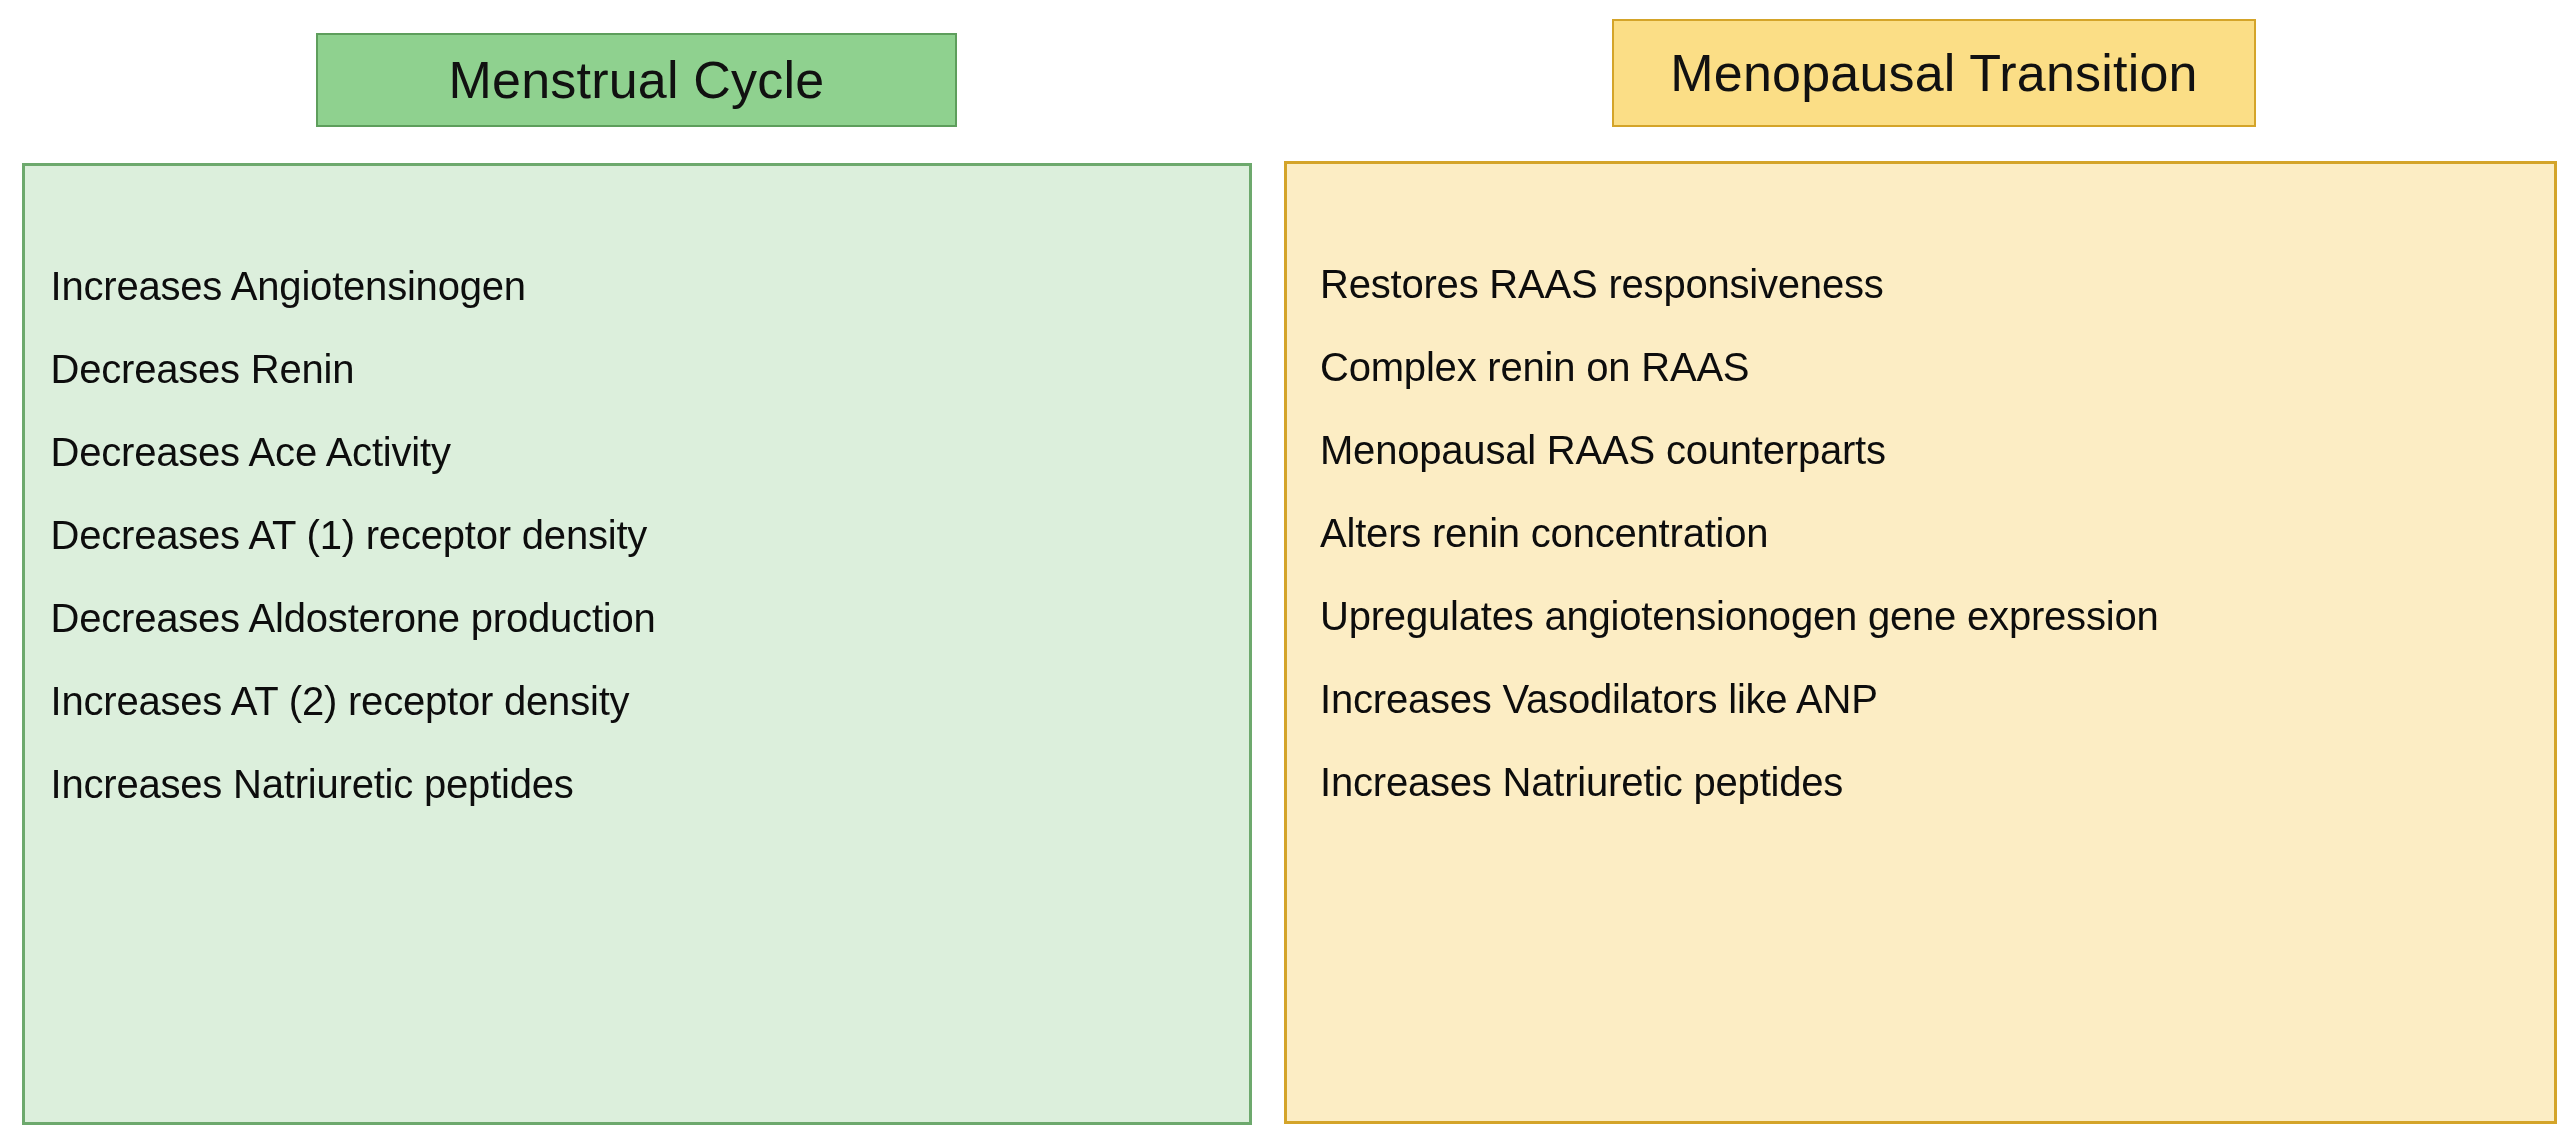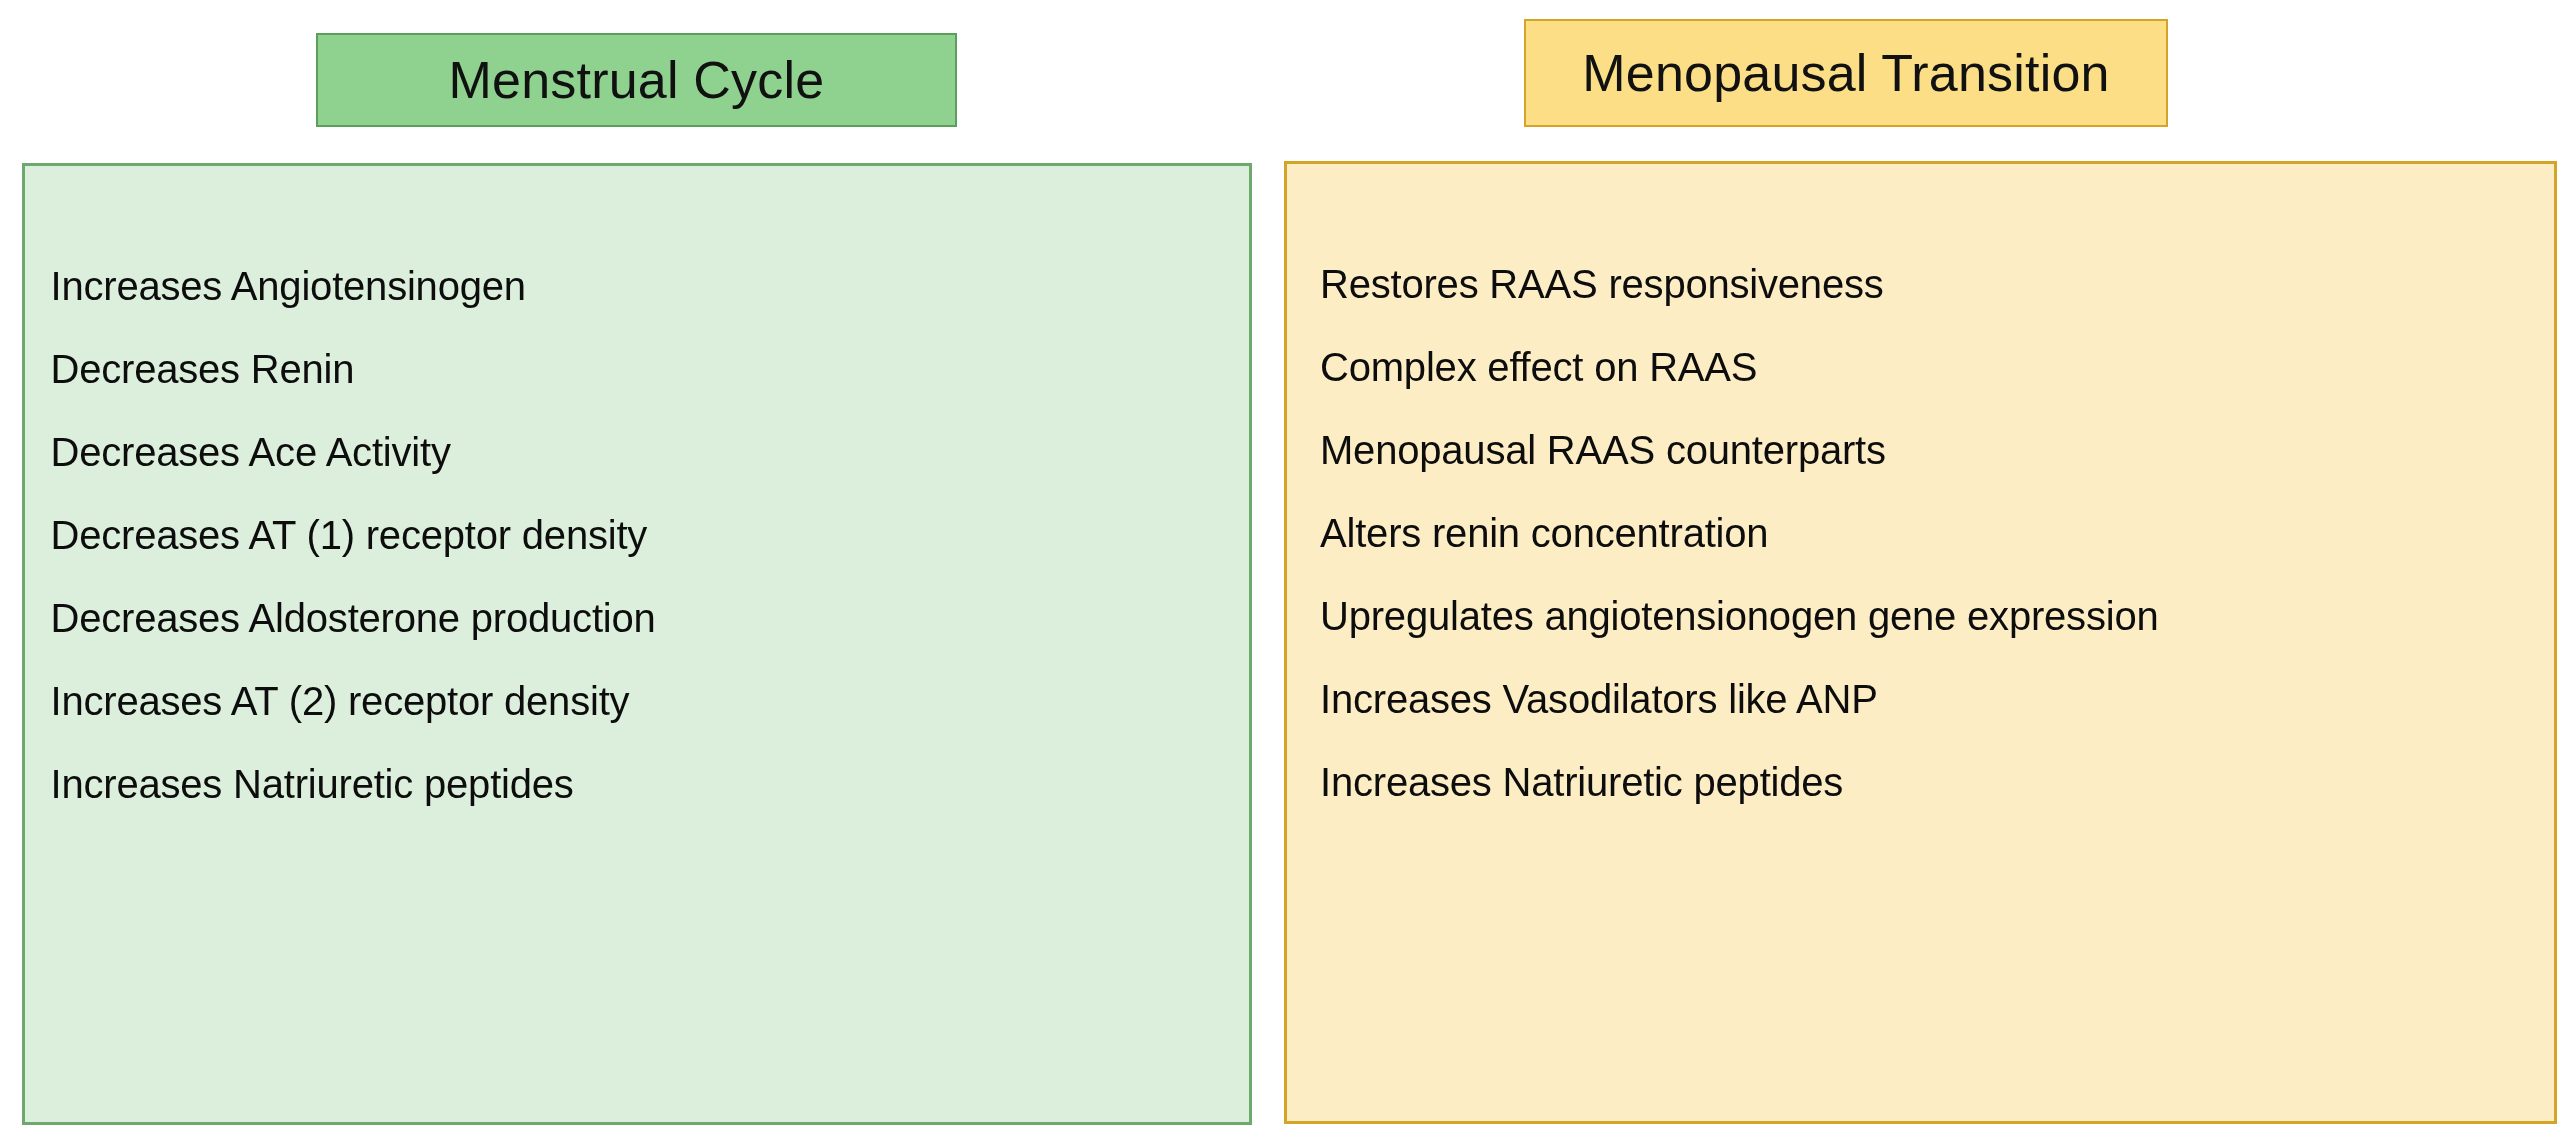--- a/index.html
+++ b/index.html
@@ -40,21 +40,21 @@
   #header-menstrual {
     left: 316px;
     top: 33px;
     width: 641px;
     height: 94px;
     background: #8FD18F;
     border: 2.6px solid #5E9E5C;
   }
 
   #header-menopausal {
-    left: 1524px;
+    left: 1612px;
     top: 19px;
     width: 644px;
     height: 108px;
     background: #FBDE86;
     border: 2.6px solid #D4A429;
   }
 
   
   .panel {
     position: absolute;
@@ -140,21 +140,21 @@
   <div class="header-chip" id="header-menopausal">
     <span>Menopausal Transition</span>
   </div>
 
   <div class="panel" id="panel-menopausal">
     <ul class="item-list">
       <li class="list-item">
           <span>Restores RAAS responsiveness</span>
         </li>
       <li class="list-item">
-          <span>Complex effect on RAAS</span>
+          <span>Complex renin on RAAS</span>
         </li>
       <li class="list-item">
           <span>Menopausal RAAS counterparts</span>
         </li>
       <li class="list-item">
           <span>Alters renin concentration</span>
         </li>
       <li class="list-item">
           <span>Upregulates angiotensionogen gene expression</span>
         </li>

